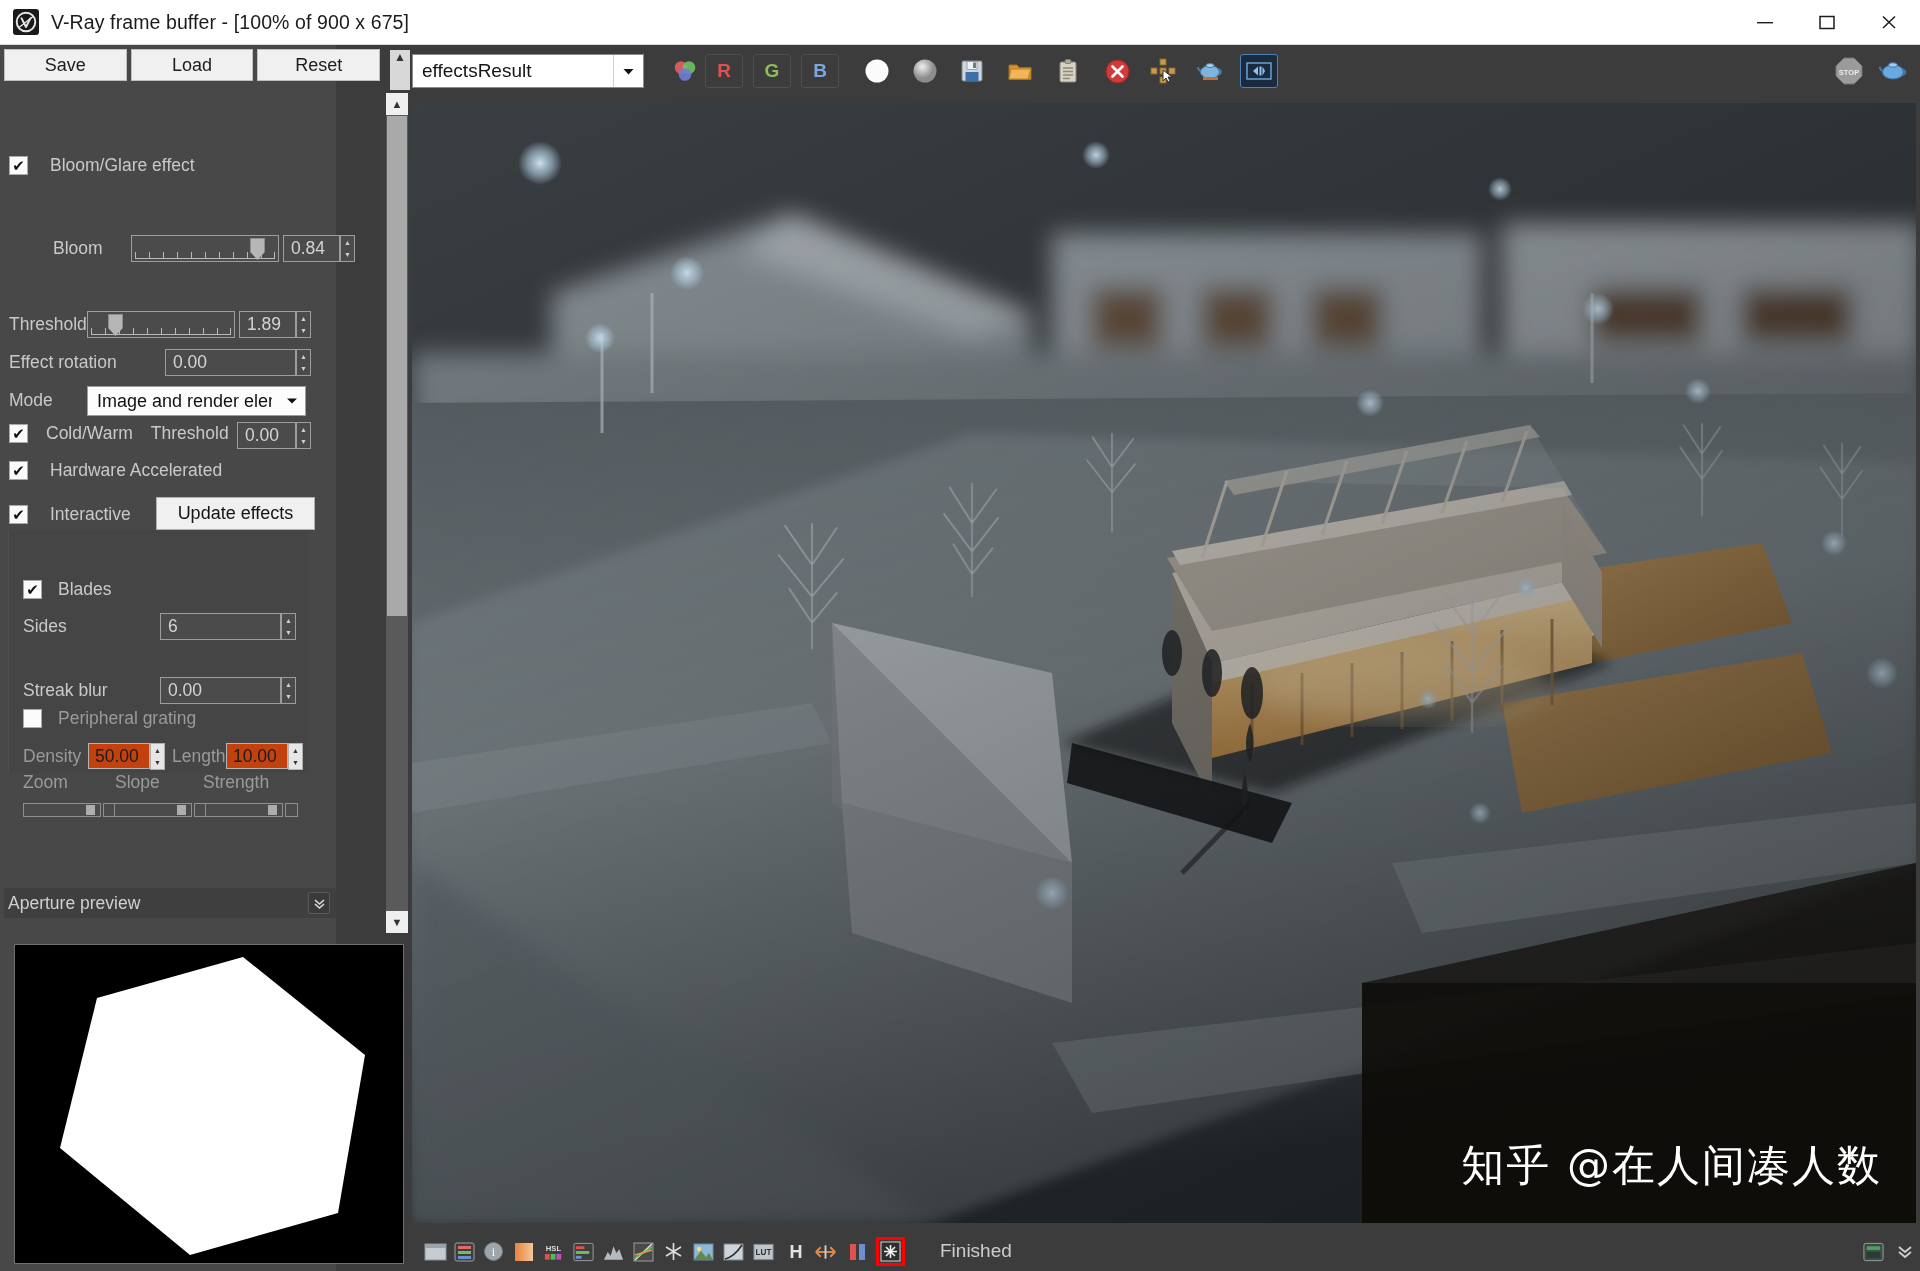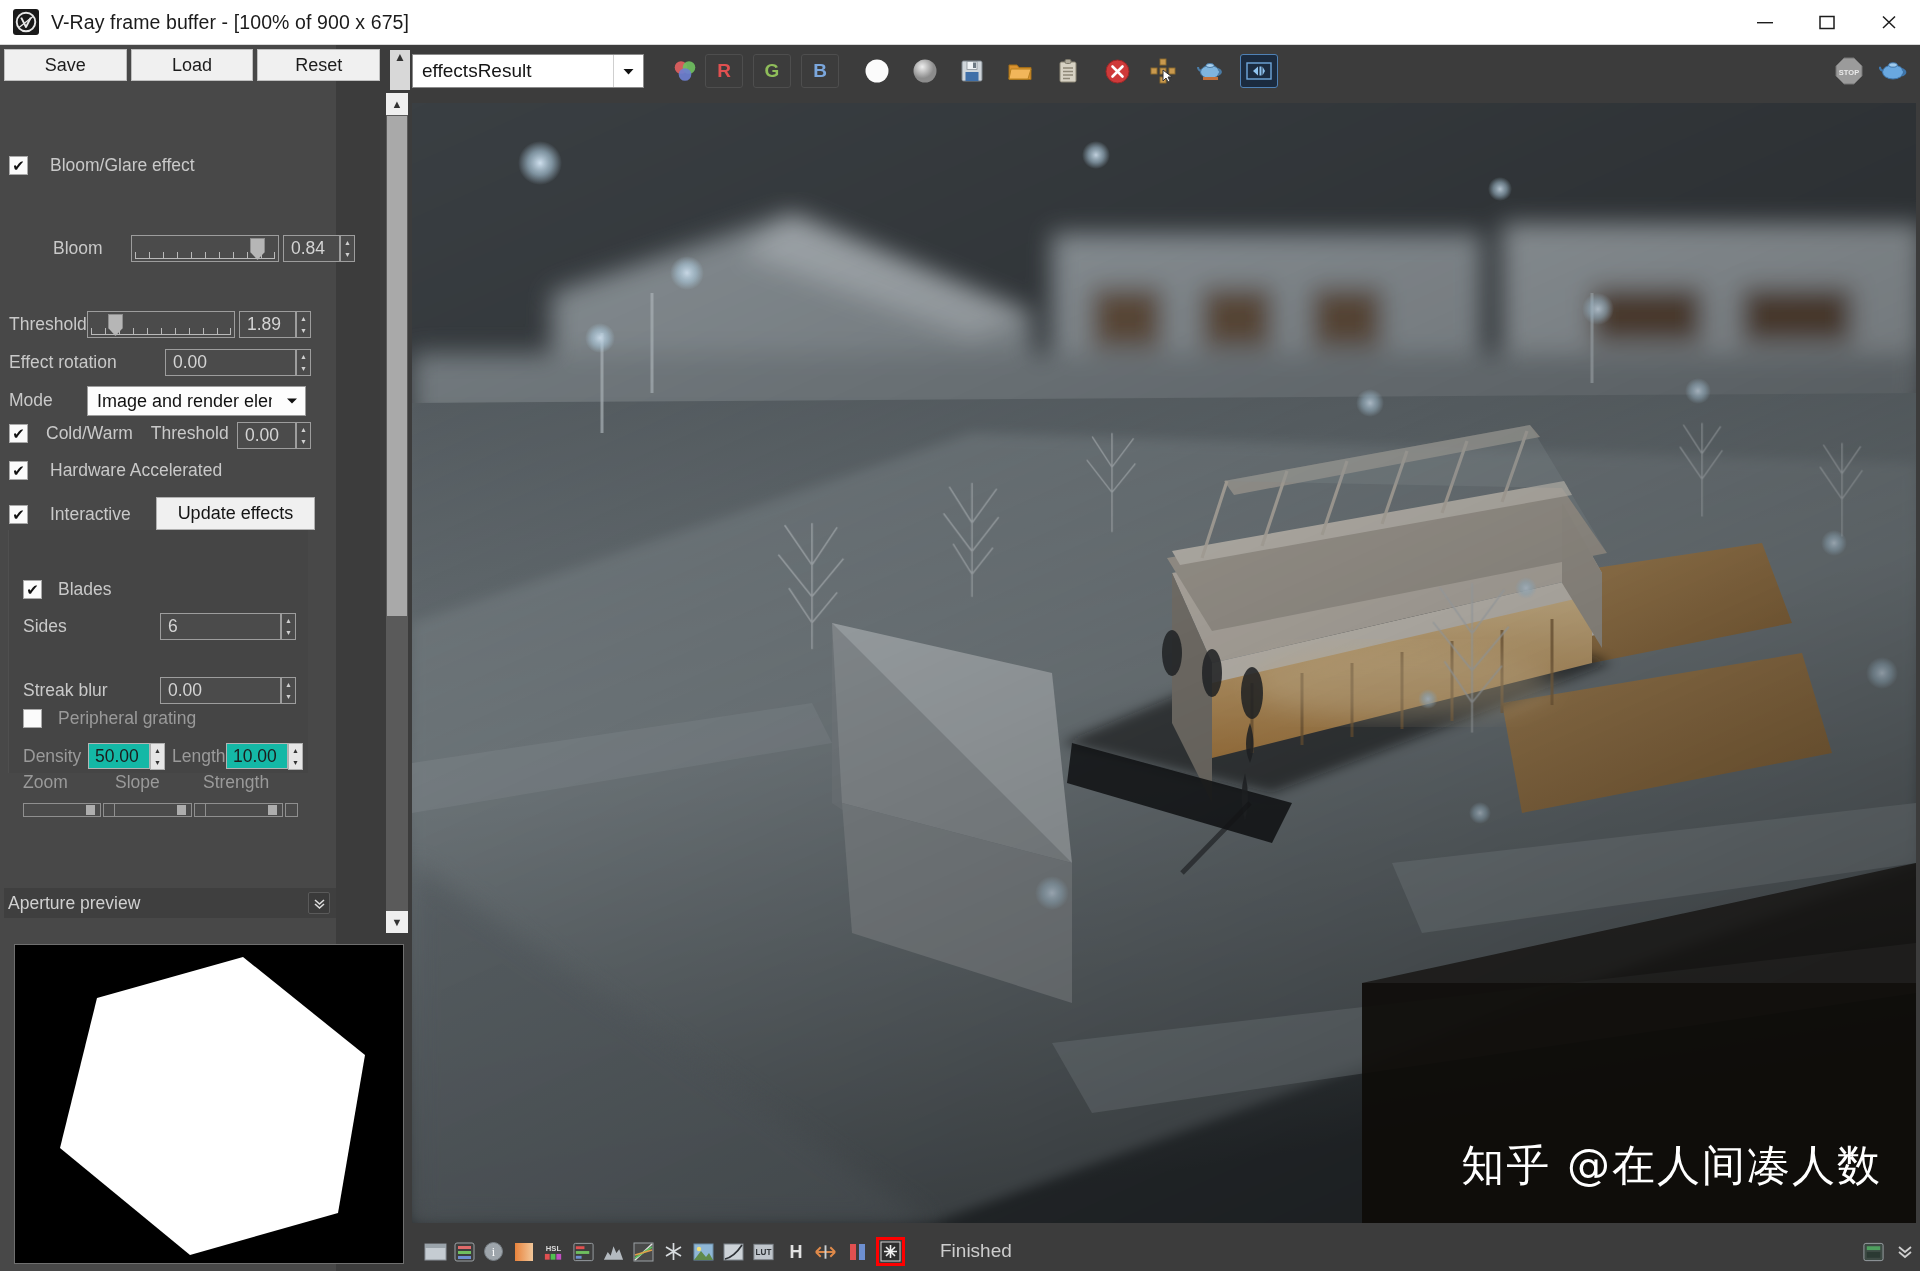--- a/index.html
+++ b/index.html
@@ -101,21 +101,21 @@
     flex: 1; display: flex; align-items: center; justify-content: center;
     text-decoration: none; color: #d0d0d0; font-size: 7px; line-height: 1;
   }
 
   .textbox {
     position: absolute; background: #4b4b4b; border: 1px solid #9d9d9d;
     color: #d4d4d4; font-size: 17.5px;
     display: flex; align-items: center; padding-left: 7px;
   }
   .lightbox {
-    position: absolute; background: #14b8a6; border: 1px solid #b4b4b4;
+    position: absolute; background: #c2410c; border: 1px solid #b4b4b4;
     color: #1c1c1c; font-size: 17.5px;
     display: flex; align-items: center; padding-left: 6px;
   }
   .combo {
     position: absolute; background: #fdfdfd; border: 1px solid #9d9d9d;
     color: #111; font-size: 18px;
     display: flex; align-items: center; padding-left: 9px;
   }
   .combo .arw {
     margin-left: auto; width: 26px; height: 100%;

